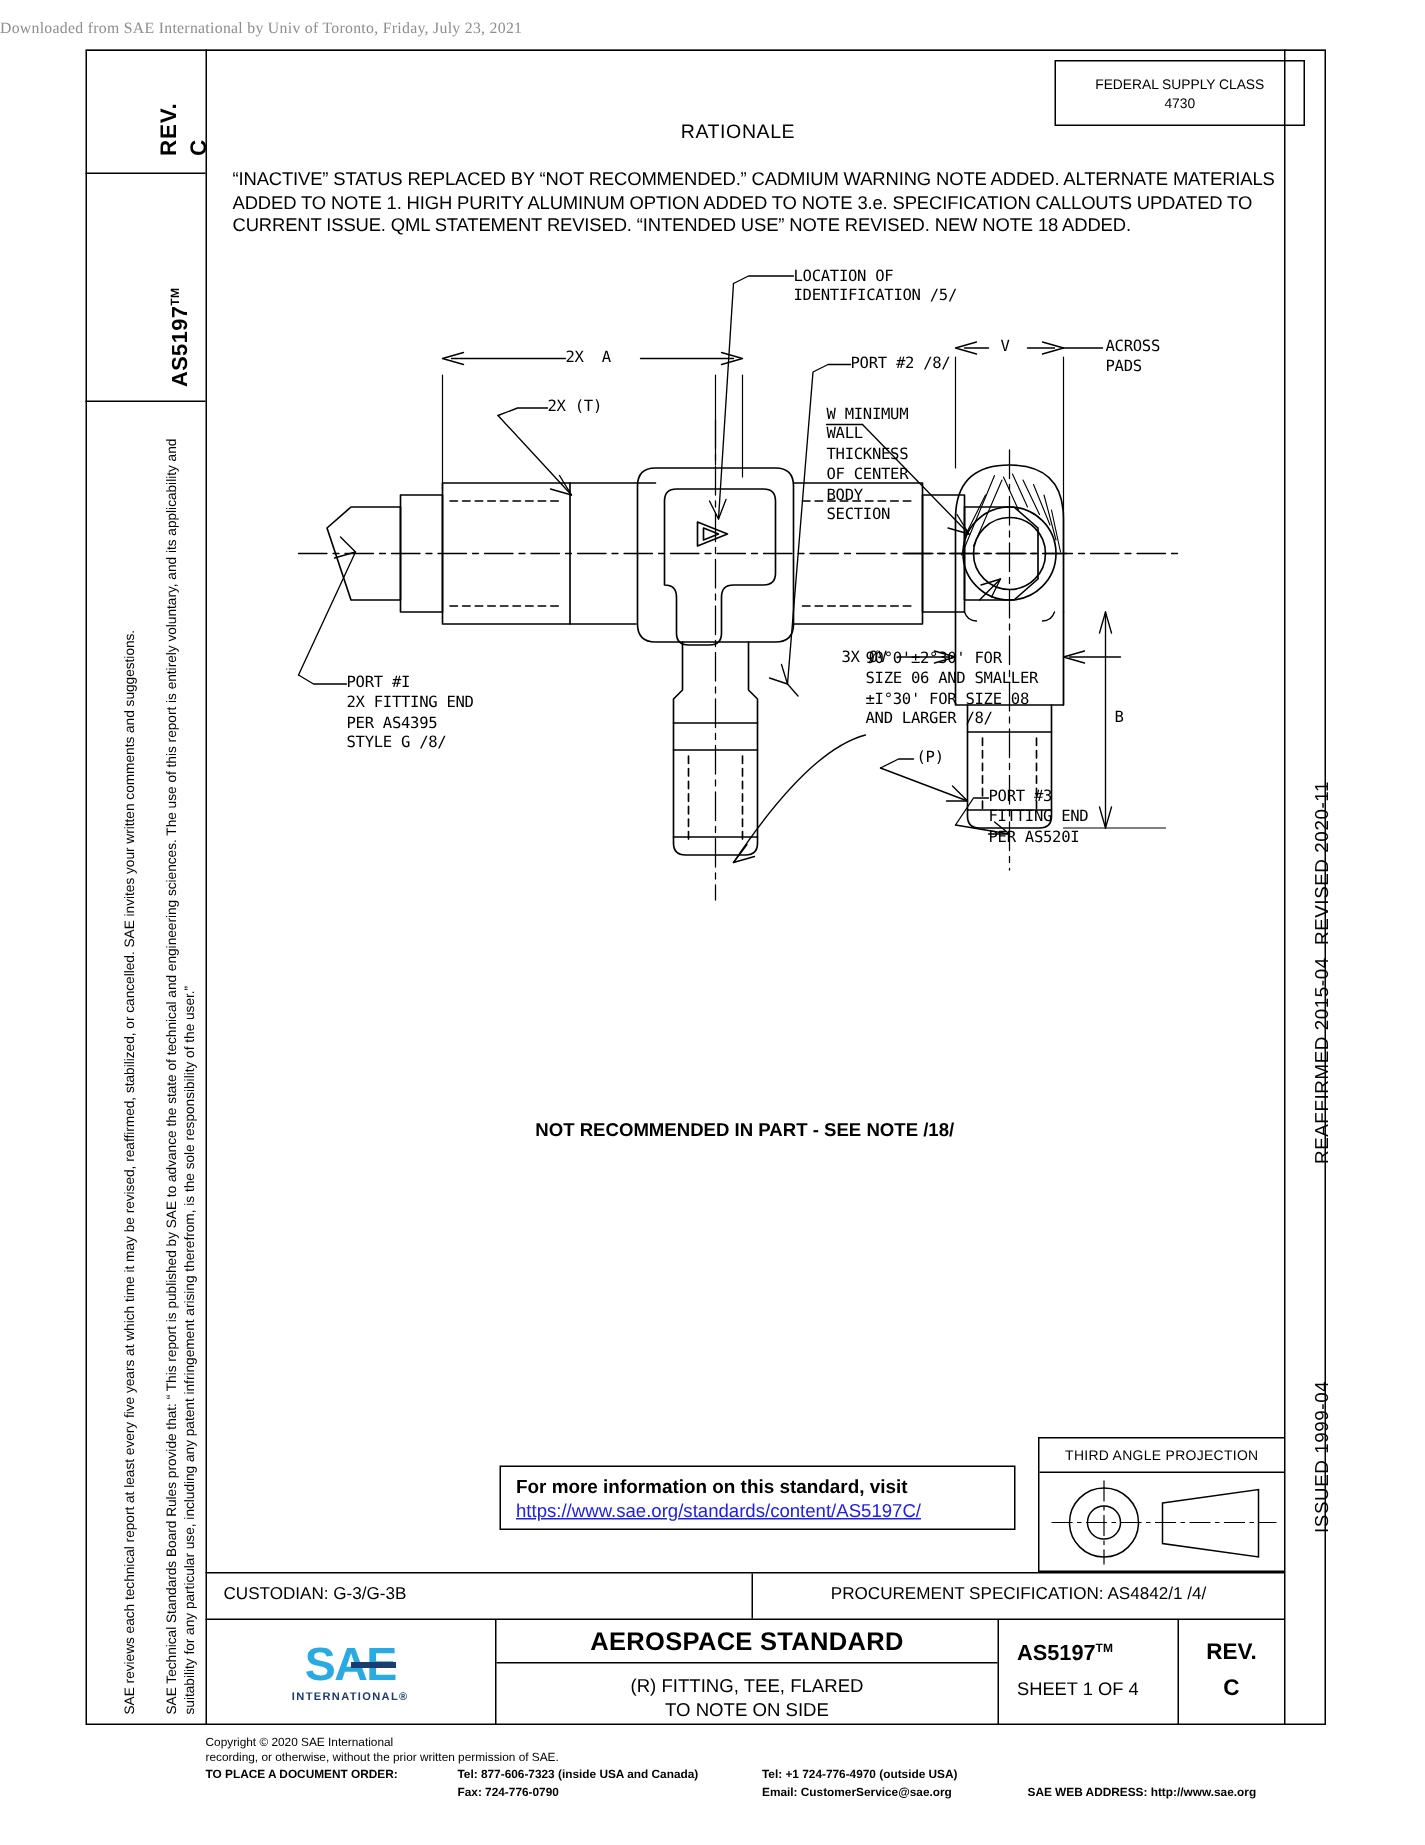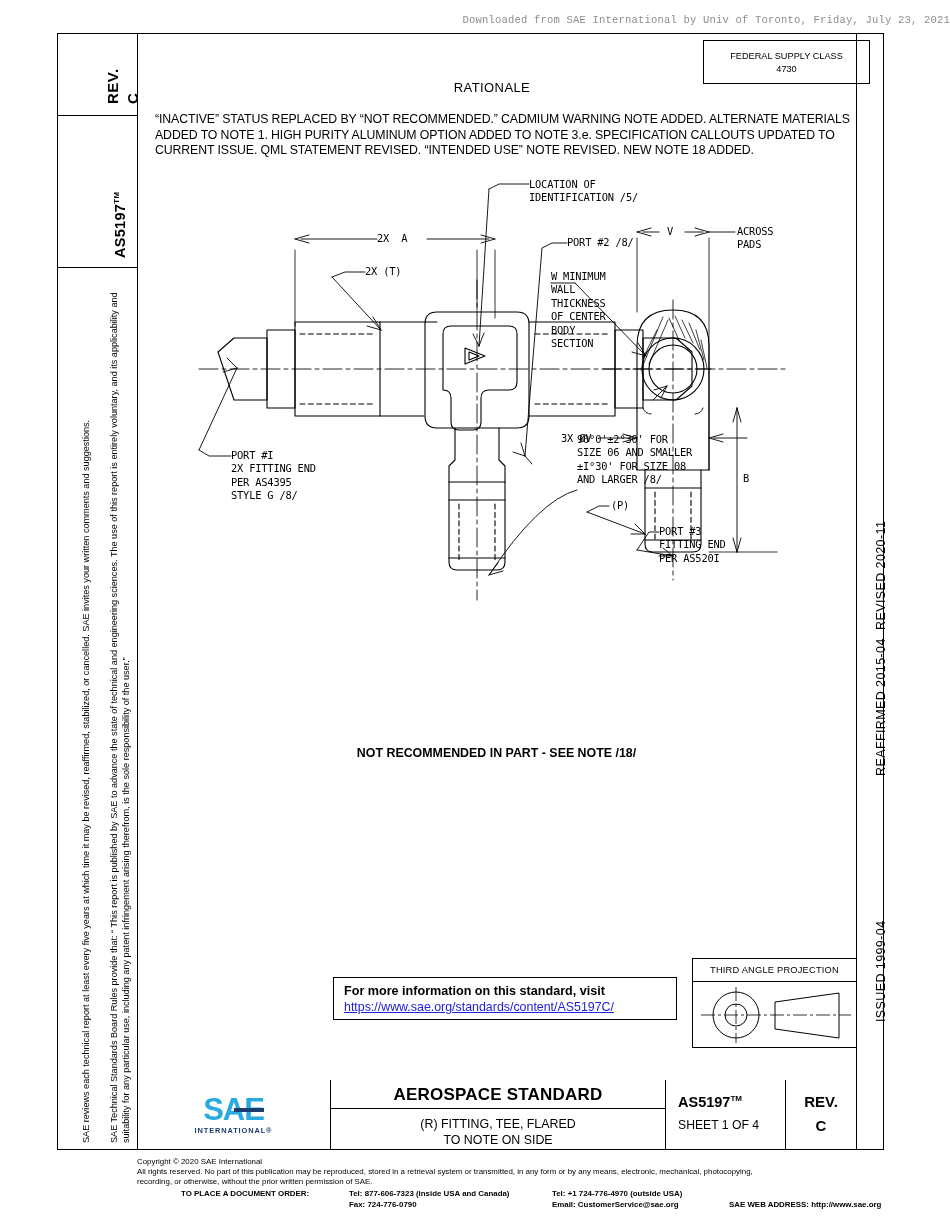--- a/index.html
+++ b/index.html
@@ -19,22 +19,22 @@
     position: absolute;
     inset: 0;
   }
 
   
   .dl-note {
     position: absolute;
     top: 14px;
     left: 0;
     width: 950px;
-    text-align: right;
-    font-family: Liberation Mono, monospace;
+    text-align: left;
+    font-family: Liberation Serif, serif;
     font-size: 10.5px;
     color: #8d8d8d;
     letter-spacing: .2px;
   }
   .dl-rule {
     position: absolute;
     top: 33px;
     left: 57px;
     width: 827px;
     height: 1px;
@@ -398,21 +398,21 @@
     font-size: 7.9px;
     line-height: 10.2px;
   }
   .footer .ln { white-space: nowrap; }
   .footer-grid {
     display: block;
     margin-top: 1px;
     white-space: nowrap;
   }
   .fg-col { display: inline-block; vertical-align: top; }
-  .fg-c1 { width: 168px; font-weight: bold; margin-left: 44px; }
+  .fg-c1 { width: 168px; font-weight: bold; }
   .fg-c2 { width: 203px; font-weight: bold; }
   .fg-c3 { width: 177px; font-weight: bold; }
   .fg-c4 { font-weight: bold; }
 </style>
 </head>
 <body>
 
 <div class="page">
 
   <div class="dl-note">Downloaded from SAE International by Univ of Toronto, Friday, July 23, 2021</div>
@@ -635,20 +635,24 @@
         <circle cx="43" cy="33" r="11"></circle>
         <path d="M82,20 L146,11 L146,56 L82,47 Z"></path>
         <g stroke-width="0.8" stroke-dasharray="14,3,3,3">
           <path d="M8,33 L158,33"></path>
           <path d="M43,5 L43,61"></path>
         </g>
       </g>
     </svg>
   </div>
 
+  <div class="cust-row">
+    <div class="cust-cell">CUSTODIAN: G-3/G-3B</div>
+    <div class="proc-cell">PROCUREMENT SPECIFICATION: AS4842/1 /4/</div>
+  </div>
 
   <div class="title-block">
     <div class="tb-logo">
       <div class="sae-logo-text"><span>SAE</span><span class="bar"></span></div>
       <div class="sae-logo-sub">INTERNATIONAL®</div>
     </div>
     <div class="tb-title">
       <div class="tb-title-main">AEROSPACE STANDARD</div>
       <div class="tb-title-rule"></div>
       <div class="tb-title-sub">
@@ -661,21 +665,20 @@
       <div class="tb-num-sheet">SHEET 1 OF 4</div>
     </div>
     <div class="tb-rev">
       <div class="tb-rev-label">REV.</div>
       <div class="tb-rev-value">C</div>
     </div>
   </div>
 
   <div class="footer">
     <div class="ln">Copyright © 2020 SAE International</div>
-    <div class="ln">All rights reserved. No part of this publication may be reproduced, stored in a retrieval system or transmitted, in any form or by any means, electronic, mechanical, photocopying,</div>
     <div class="ln">recording, or otherwise, without the prior written permission of SAE.</div>
     <div class="footer-grid">
       <span class="fg-col fg-c1">TO PLACE A DOCUMENT ORDER:</span><span class="fg-col fg-c2">Tel: 877-606-7323 (inside USA and Canada)</span><span class="fg-col fg-c3">Tel: +1 724-776-4970 (outside USA)</span>
     </div>
     <div class="footer-grid">
       <span class="fg-col fg-c1"></span><span class="fg-col fg-c2">Fax: 724-776-0790</span><span class="fg-col fg-c3">Email: CustomerService@sae.org</span><span class="fg-col fg-c4">SAE WEB ADDRESS: http://www.sae.org</span>
     </div>
   </div>
 
 </div>

